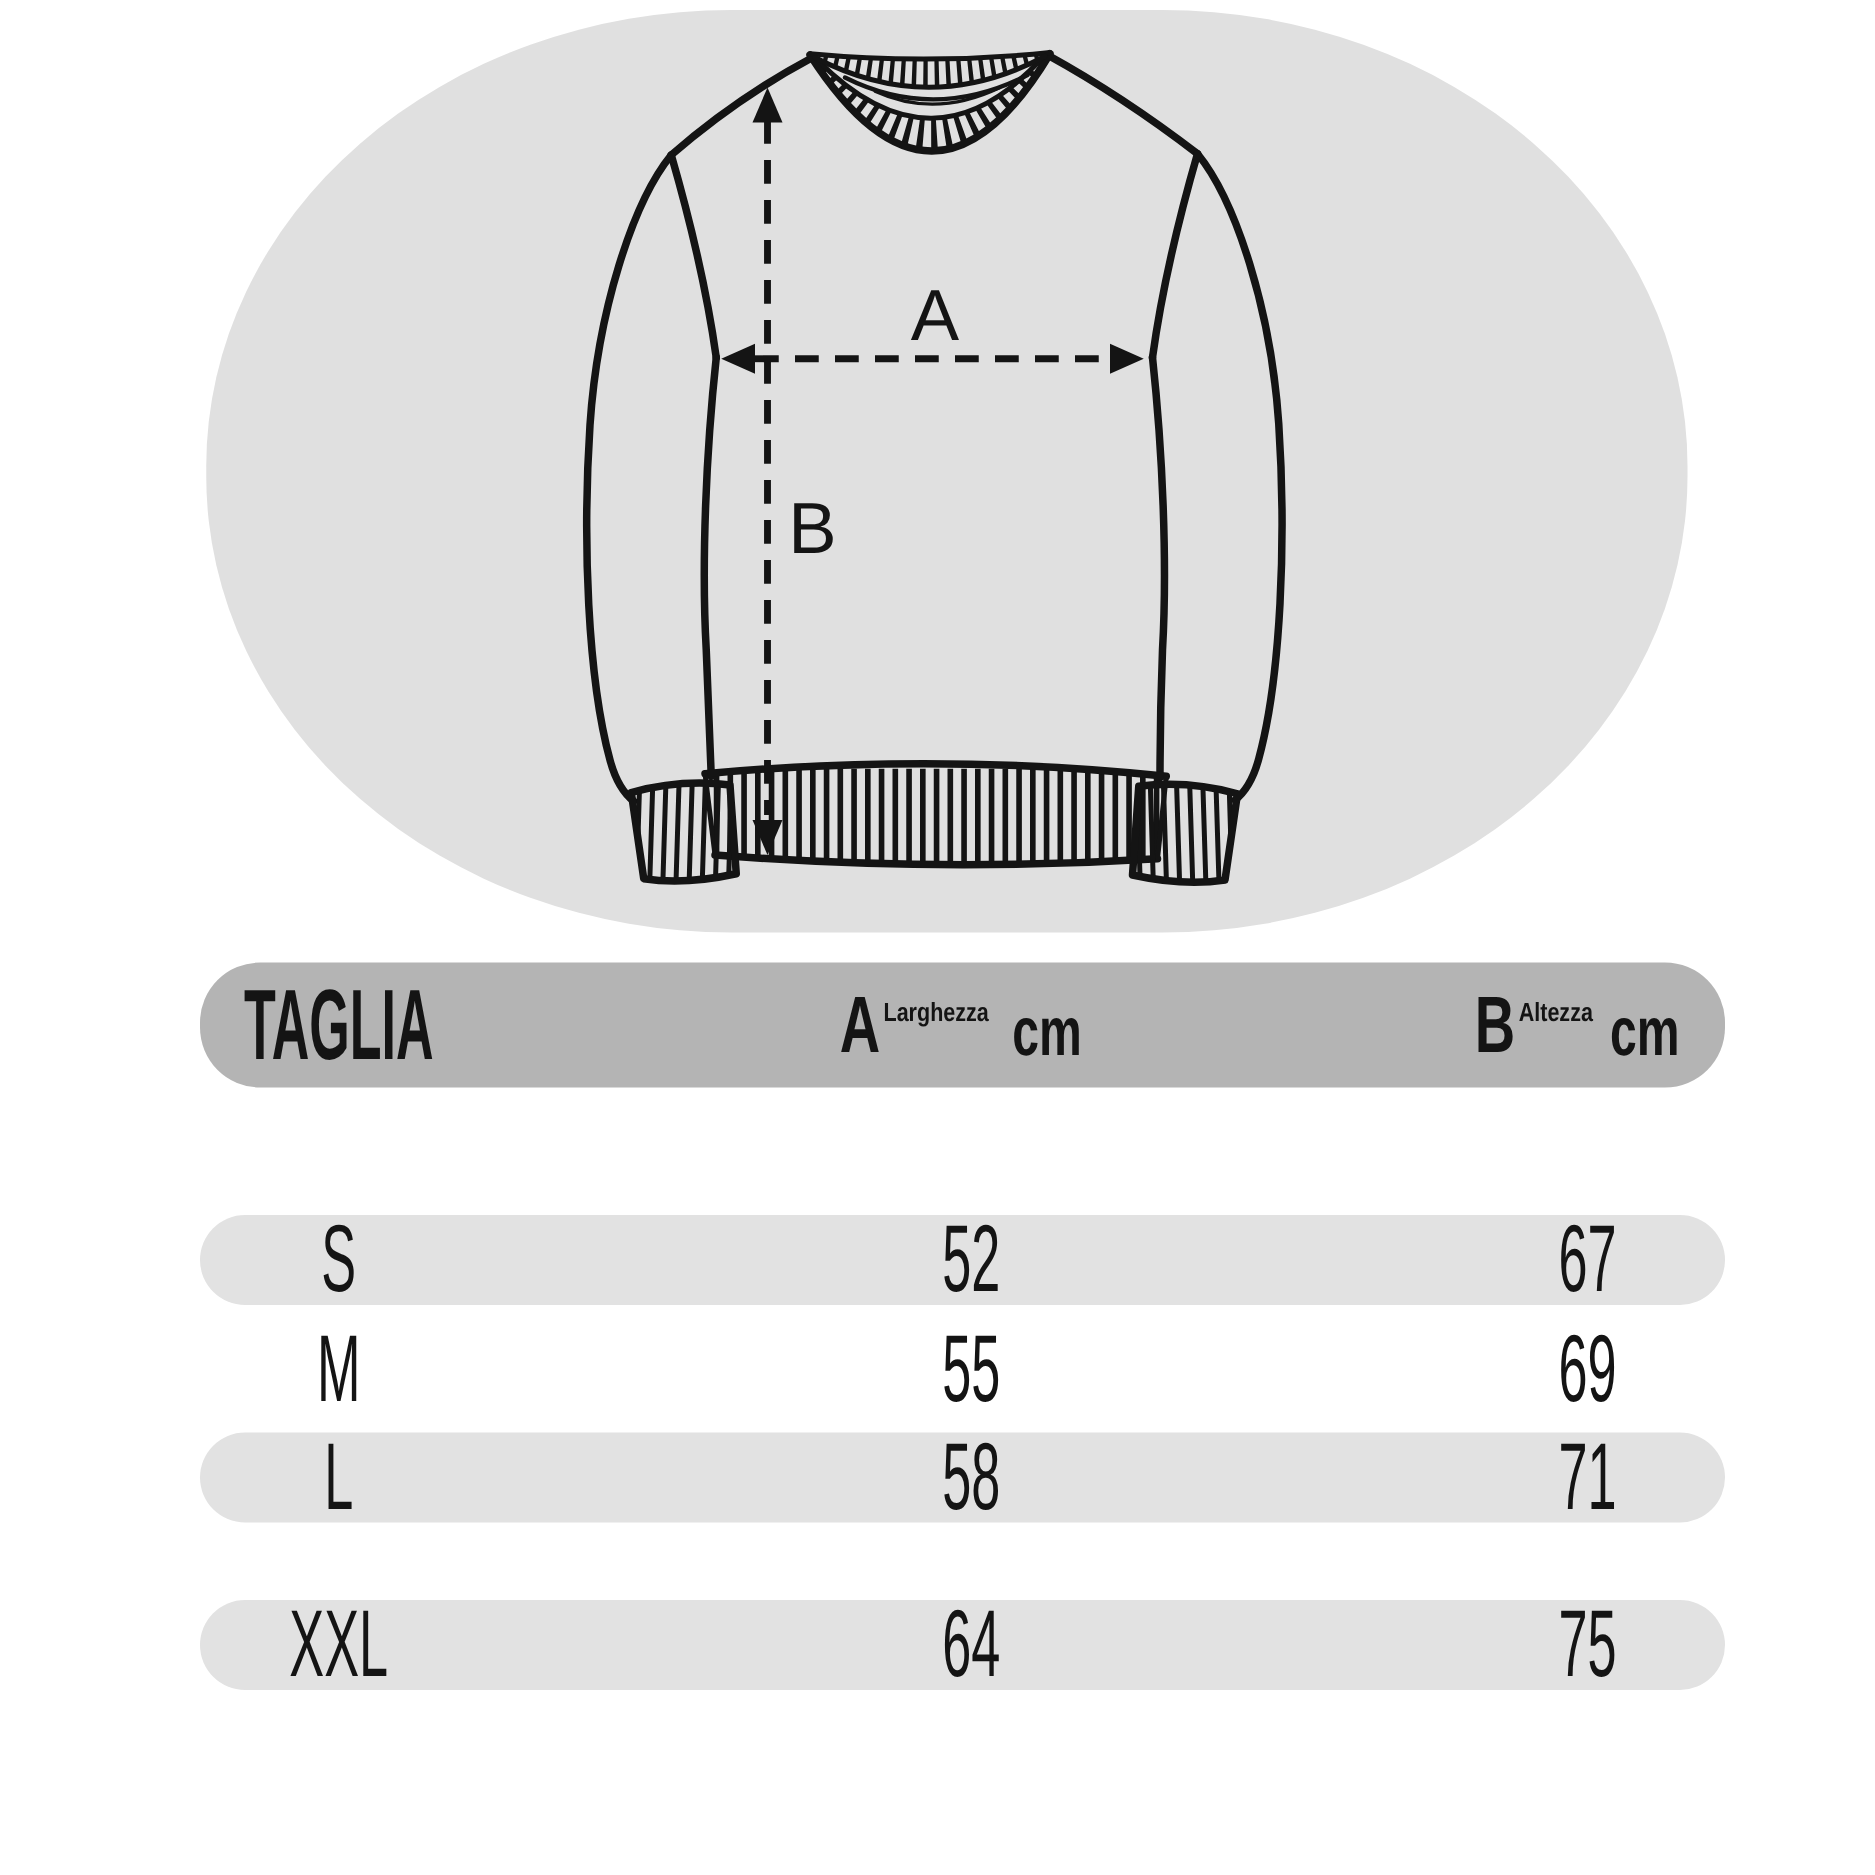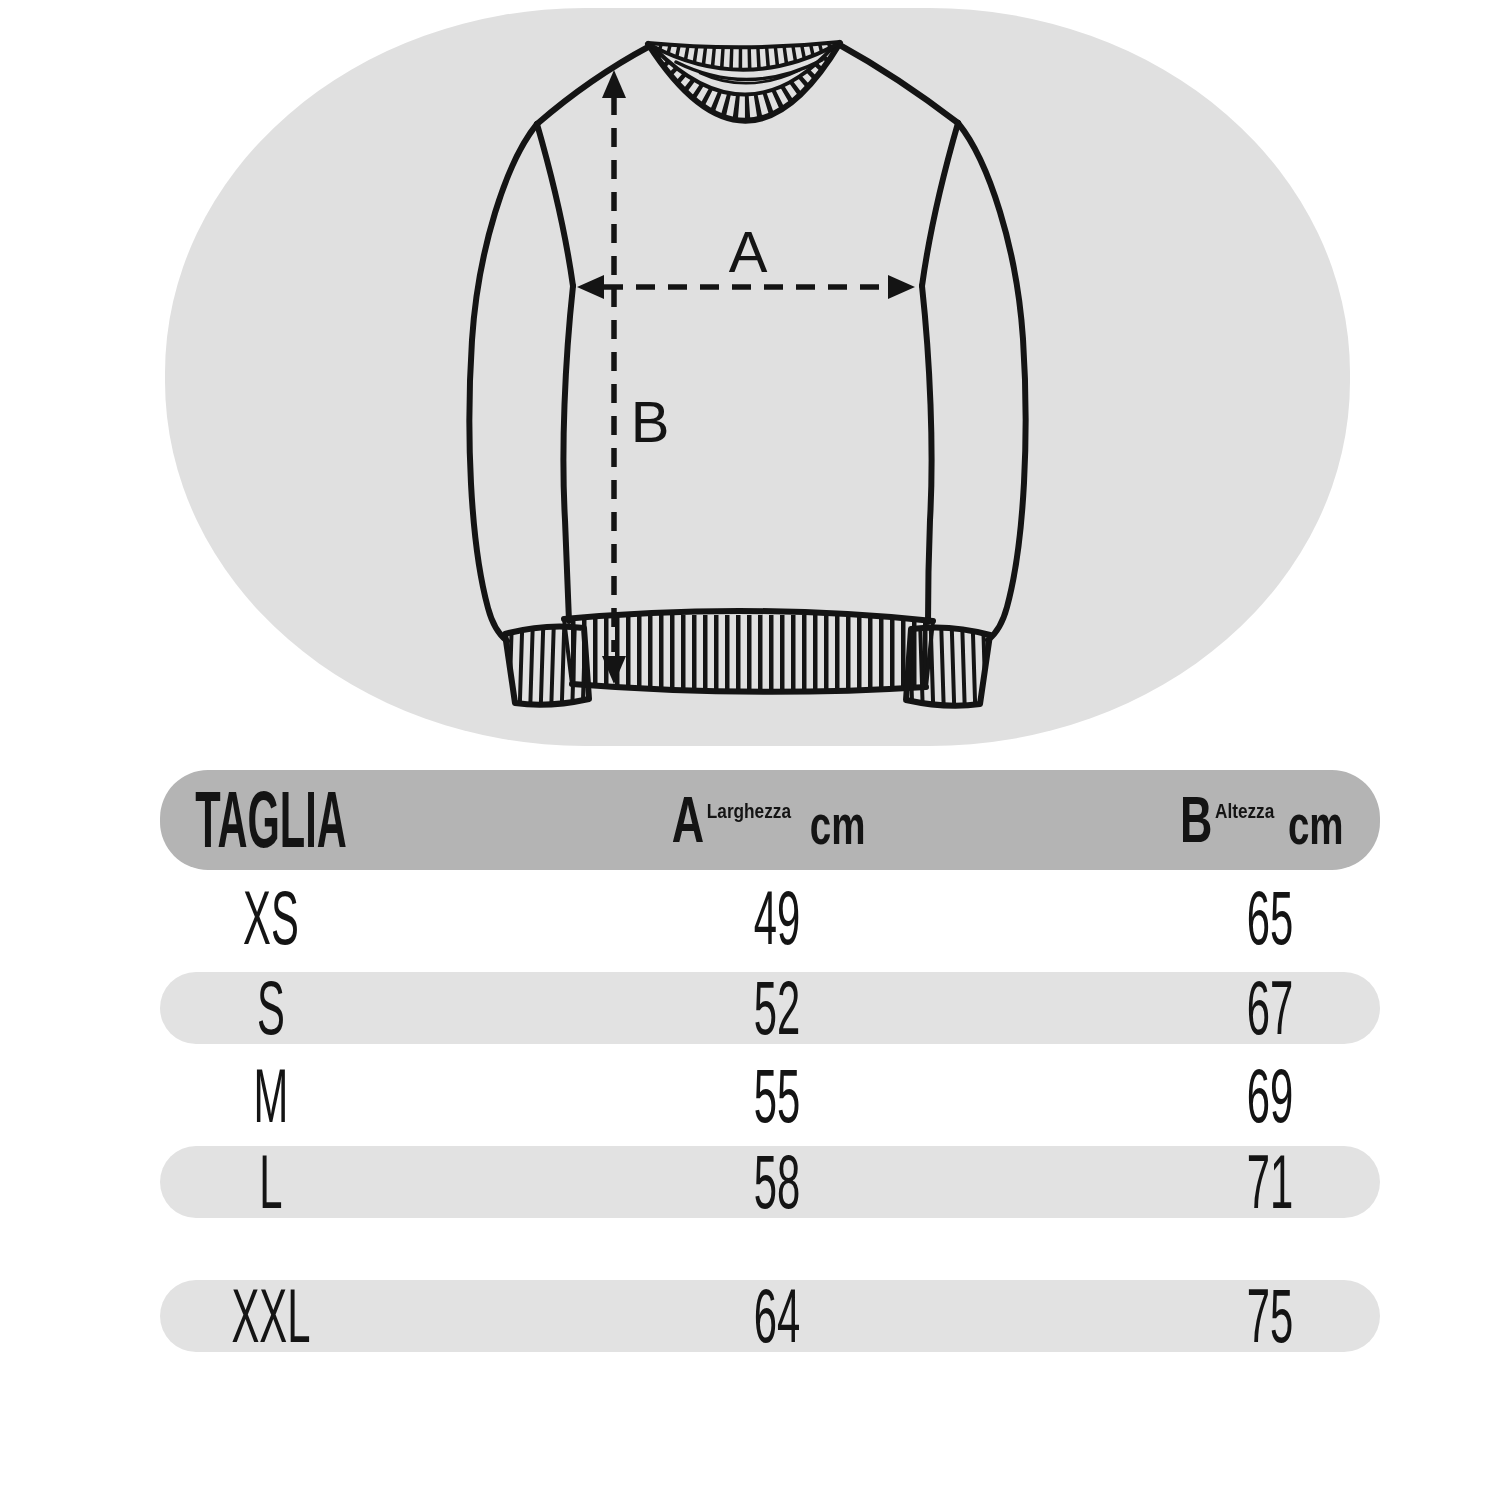--- a/index.html
+++ b/index.html
@@ -155,25 +155,20 @@
       <span class="measure">
         <span class="m-letter">B</span>
         <span class="m-stack">
           <span class="m-sup">Altezza</span>
           <span class="m-unit">cm</span>
         </span>
       </span>
     </div>
   </div>
 
-  <div class="trow" style="top:882px;">
-    <div class="cell c1"><span class="cnd">XS</span></div>
-    <div class="cell c2"><span class="cnd">49</span></div>
-    <div class="cell c3"><span class="cnd">65</span></div>
-  </div>
 
   <div class="trow pill" style="top:972px;">
     <div class="cell c1"><span class="cnd">S</span></div>
     <div class="cell c2"><span class="cnd">52</span></div>
     <div class="cell c3"><span class="cnd">67</span></div>
   </div>
 
   <div class="trow" style="top:1060px;">
     <div class="cell c1"><span class="cnd">M</span></div>
     <div class="cell c2"><span class="cnd">55</span></div>

